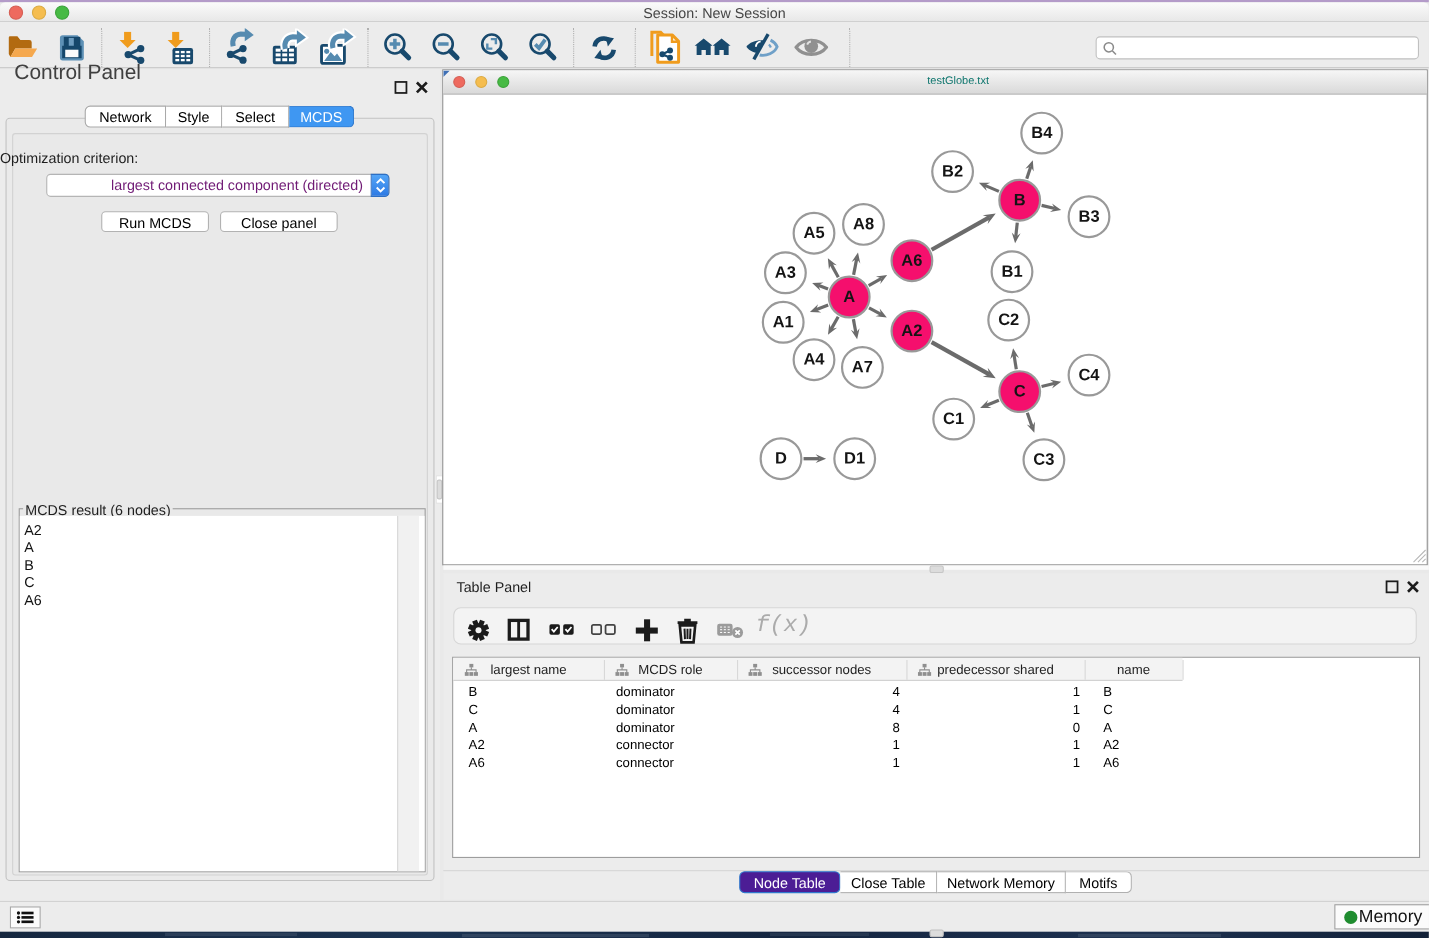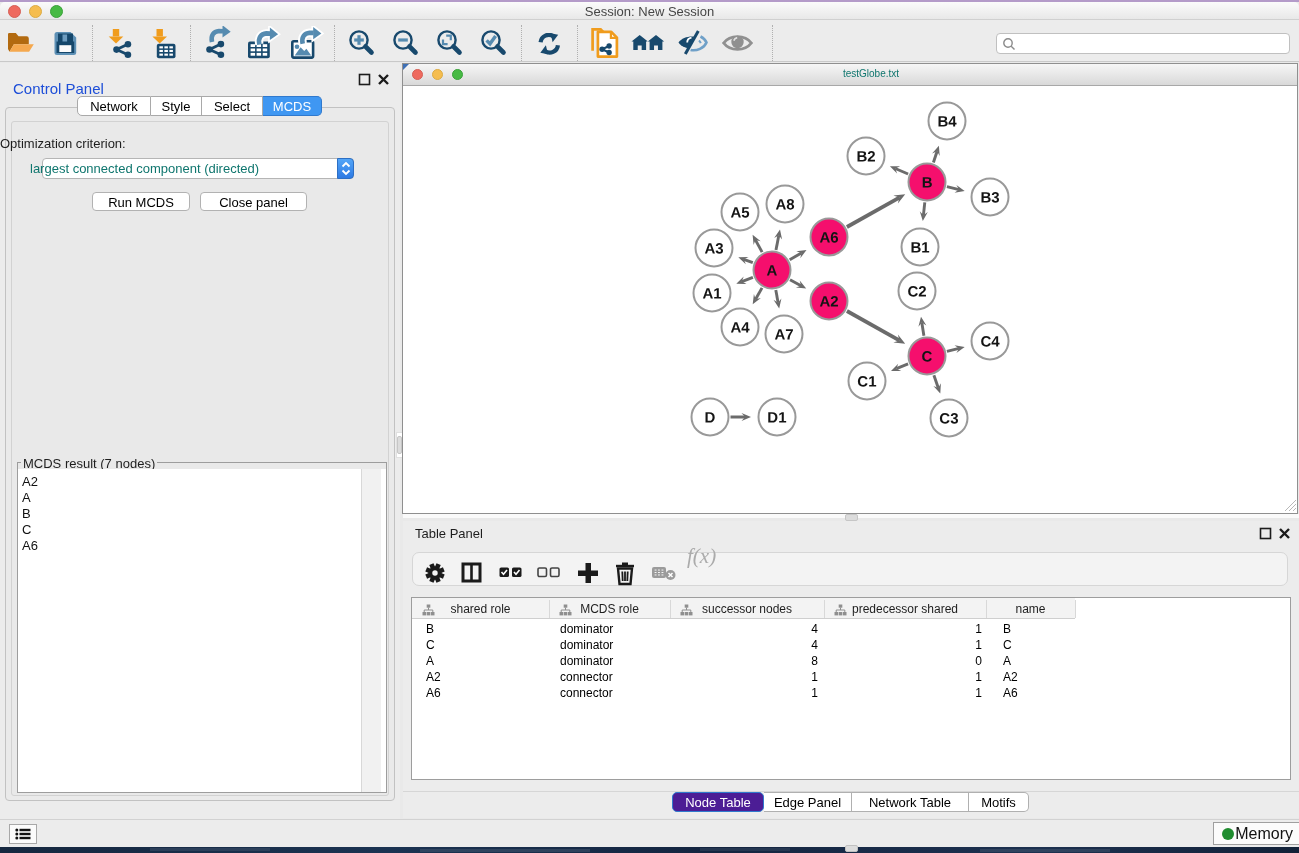--- a/index.html
+++ b/index.html
@@ -156,51 +156,51 @@
     <path d="M11.8,8.6 A 4.4 4.4 0 0 1 15.2,5.7" fill="none" stroke="#e2e2e2" stroke-width="1.7"></path>
   </svg>
 
 <div class="abs" style="left:996px;top:33px;width:294px;height:21px;background:#fff;border:1px solid #c0c0c0;border-radius:4px"></div>
 <svg class="abs" style="left:1002px;top:37px" width="14" height="14" viewBox="0 0 14 14">
     <circle cx="6" cy="6" r="4.2" fill="none" stroke="#8a8a8a" stroke-width="1.4"></circle>
     <line x1="9.2" y1="9.2" x2="12.5" y2="12.5" stroke="#8a8a8a" stroke-width="1.4"></line>
   </svg>
 
 <div class="abs" style="left:0;top:63px;width:400px;height:756px;background:#ececec"></div>
-<div class="abs" style="left:13px;top:80px;font-size:15px;color:#1d4ed8">Control Panel</div>
+<div class="abs" style="left:13px;top:56px;font-size:19px;color:#404040">Control Panel</div>
 <svg class="abs" style="left:358px;top:73px" width="32" height="13" viewBox="0 0 32 13">
 <rect x="1.5" y="1.5" width="10" height="10" fill="none" stroke="#1c1c1c" stroke-width="1.6"></rect>
 <path d="M21,2 L30,11 M30,2 L21,11" stroke="#1c1c1c" stroke-width="2.4"></path>
   </svg>
 
 <div class="abs" style="left:5px;top:107px;width:390px;height:694px;background:#eaeaea;border:1px solid #c2c2c2;border-radius:4px"></div>
 <div class="abs" style="left:11px;top:121px;width:378px;height:675px;background:#e9e9e9;border:1px solid #d2d2d2;border-radius:3px"></div>
 
 <div class="abs" style="left:77px;top:96px;height:20px;display:flex;font-size:13px;line-height:19px;text-align:center">
 <div style="width:74px;background:#fff;border:1px solid #a9a9a9;border-radius:5px 0 0 5px">Network</div>
 <div style="width:51px;background:#fff;border:1px solid #a9a9a9;border-left:none">Style</div>
 <div style="width:61px;background:#fff;border:1px solid #a9a9a9;border-left:none">Select</div>
 <div style="width:59px;background:#3f97f2;border:1px solid #3079cd;border-left:none;border-radius:0 5px 5px 0;color:#fff">MCDS</div>
 </div>
 
 <div class="abs" style="left:0;top:136px;width:400px;text-align:left;font-size:13px;color:#1e1e1e">Optimization criterion:</div>
 
 <div class="abs" style="left:42px;top:158px;width:312px;height:21px;background:#fff;border:1px solid #b5b5b5;border-radius:4px"></div>
-<div class="abs" style="left:30px;top:161px;width:300px;text-align:left;font-size:13px;color:#0f766e">largest connected component (directed)</div>
+<div class="abs" style="left:30px;top:161px;width:300px;text-align:right;font-size:13px;color:#701a75">largest connected component (directed)</div>
 <div class="abs" style="left:337px;top:158px;width:17px;height:21px;background:linear-gradient(#53a5f7,#2d7ae4);border:1px solid #2d6fc4;border-radius:0 4px 4px 0"></div>
 <svg class="abs" style="left:340px;top:161px" width="12" height="15" viewBox="0 0 12 15">
 <path d="M2.5,5.5 L6,2 L9.5,5.5" fill="none" stroke="#fff" stroke-width="1.8"></path>
 <path d="M2.5,9.5 L6,13 L9.5,9.5" fill="none" stroke="#fff" stroke-width="1.8"></path>
   </svg>
 
 <div class="abs" style="left:92px;top:192px;width:98px;height:19px;background:#fff;border:1px solid #b2b2b2;border-radius:4px;font-size:13px;text-align:center;line-height:19px">Run MCDS</div>
 <div class="abs" style="left:200px;top:192px;width:107px;height:19px;background:#fff;border:1px solid #b2b2b2;border-radius:4px;font-size:13px;text-align:center;line-height:19px">Close panel</div>
 
 <div class="abs" style="left:17px;top:462px;width:370px;height:331px;border:1px solid #9d9d9d"></div>
-<div class="abs" style="left:21px;top:456px;background:#e9e9e9;padding:0 2px;font-size:13px;color:#1e1e1e">MCDS result (7 nodes)</div>
+<div class="abs" style="left:21px;top:456px;background:#e9e9e9;padding:0 2px;font-size:13px;color:#1e1e1e">MCDS result (6 nodes)</div>
 <div class="abs" style="left:18px;top:469px;width:368px;height:323px;background:#fff"></div>
 <div class="abs" style="left:361px;top:469px;width:20px;height:323px;background:#f1f1f1;border-left:1px solid #d8d8d8"></div>
 <div class="abs" style="left:22px;top:474px;font-size:13px;line-height:16px;color:#111">A2<br>A<br>B<br>C<br>A6</div>
 
 <div class="abs" style="left:400px;top:63px;width:3px;height:756px;background:#e9e9e9"></div>
 <div class="abs" style="left:396px;top:432px;width:7px;height:26px;background:#fff;border:1px solid #e0e0e0"></div>
 <div class="abs" style="left:397px;top:436px;width:5px;height:18px;background:#dcdcdc;border:1px solid #c6c6c6;border-radius:2px"></div>
 
 <div class="abs" style="left:402px;top:63px;width:896px;height:451px;background:#fff;border:1px solid #8f8f8f"></div>
 <div class="abs" style="left:403px;top:64px;width:894px;height:22px;background:linear-gradient(#f6f6f6,#d9d9d9);border-bottom:1px solid #a8a8a8"></div>
@@ -364,33 +364,33 @@
     <rect x="3.6" y="9.5" width="1.9" height="0.9" fill="#fff"></rect>
     <rect x="7.0" y="4.6" width="1.9" height="0.9" fill="#fff"></rect>
     <rect x="7.0" y="7.0" width="1.9" height="0.9" fill="#fff"></rect>
     <rect x="7.0" y="9.5" width="1.9" height="0.9" fill="#fff"></rect>
     <rect x="10.5" y="4.6" width="1.9" height="0.9" fill="#fff"></rect>
     <rect x="10.5" y="7.0" width="1.9" height="0.9" fill="#fff"></rect>
     <rect x="10.5" y="9.5" width="1.9" height="0.9" fill="#fff"></rect>
     <circle cx="19.5" cy="10" r="5" fill="#9b9b9b"></circle>
     <path d="M17.5,8 L21.5,12 M21.5,8 L17.5,12" stroke="#fff" stroke-width="1.5"></path>
   </svg>
-<div style="position:absolute;left:687px;top:544px;color:#ababab;font-family:Liberation Serif, serif;font-style:italic;font-size:21px">f(x)</div>
+<div style="position:absolute;left:687px;top:558px;color:#ababab;font-family:Liberation Mono, monospace;font-style:italic;font-size:21px">f(x)</div>
 
 <div class="abs" style="left:411px;top:597px;width:880px;height:183px;background:#fff;border:1px solid #9d9d9d"></div>
 <div class="abs" style="left:412px;top:598px;width:663px;height:21px;background:#f3f3f3;border-bottom:1px solid #cfcfcf"></div>
 <div class="abs" style="left:549px;top:600px;width:1px;height:18px;background:#d8d8d8"></div>
 <div class="abs" style="left:422px;top:602px"><svg width="13" height="12" viewBox="0 0 13 12">
       <rect x="4.7" y="0.5" width="3.6" height="3.2" fill="#8f8f8f"></rect>
       <path d="M6.5,3.6 L6.5,6 M2.2,8.5 L2.2,6 L10.8,6 L10.8,8.5" stroke="#8f8f8f" stroke-width="1" fill="none"></path>
       <rect x="0.5" y="8" width="3.6" height="3.4" fill="#8f8f8f"></rect>
       <rect x="4.7" y="8" width="3.6" height="3.4" fill="#8f8f8f"></rect>
       <rect x="8.9" y="8" width="3.6" height="3.4" fill="#8f8f8f"></rect>
     </svg></div>
-<div class="abs" style="left:412px;top:602px;width:137px;text-align:center;font-size:12px;color:#1e1e1e">shared role</div>
+<div class="abs" style="left:412px;top:602px;width:137px;text-align:center;font-size:12px;color:#1e1e1e">largest name</div>
 <div class="abs" style="left:670px;top:600px;width:1px;height:18px;background:#d8d8d8"></div>
 <div class="abs" style="left:559px;top:602px"><svg width="13" height="12" viewBox="0 0 13 12">
       <rect x="4.7" y="0.5" width="3.6" height="3.2" fill="#8f8f8f"></rect>
       <path d="M6.5,3.6 L6.5,6 M2.2,8.5 L2.2,6 L10.8,6 L10.8,8.5" stroke="#8f8f8f" stroke-width="1" fill="none"></path>
       <rect x="0.5" y="8" width="3.6" height="3.4" fill="#8f8f8f"></rect>
       <rect x="4.7" y="8" width="3.6" height="3.4" fill="#8f8f8f"></rect>
       <rect x="8.9" y="8" width="3.6" height="3.4" fill="#8f8f8f"></rect>
     </svg></div>
 <div class="abs" style="left:549px;top:602px;width:121px;text-align:center;font-size:12px;color:#1e1e1e">MCDS role</div>
 <div class="abs" style="left:824px;top:600px;width:1px;height:18px;background:#d8d8d8"></div>
@@ -435,22 +435,22 @@
 <div class="abs" style="left:1003px;top:670px;font-size:12px">A2</div>
 <div class="abs" style="left:426px;top:686px;font-size:12px">A6</div>
 <div class="abs" style="left:560px;top:686px;font-size:12px">connector</div>
 <div class="abs" style="left:700px;top:686px;width:118px;text-align:right;font-size:12px">1</div>
 <div class="abs" style="left:860px;top:686px;width:122px;text-align:right;font-size:12px">1</div>
 <div class="abs" style="left:1003px;top:686px;font-size:12px">A6</div>
 
 <div class="abs" style="left:403px;top:791px;width:896px;height:1px;background:#d6d6d6"></div>
 <div class="abs" style="left:672px;top:792px;height:20px;display:flex;font-size:13px;line-height:19px;text-align:center">
 <div style="width:92px;background:#4c1d95;border:1px solid #3079cd;border-radius:5px;color:#fff">Node Table</div>
-<div style="width:88px;background:#fff;border:1px solid #b0b0b0;border-left:none;border-radius:0">Edge Panel</div>
-<div style="width:117px;background:#fff;border:1px solid #b0b0b0;border-left:none">Network Table</div>
+<div style="width:88px;background:#fff;border:1px solid #b0b0b0;border-left:none;border-radius:0">Close Table</div>
+<div style="width:117px;background:#fff;border:1px solid #b0b0b0;border-left:none">Network Memory</div>
 <div style="width:60px;background:#fff;border:1px solid #b0b0b0;border-left:none;border-radius:0 5px 5px 0">Motifs</div>
 </div>
 
 <div class="abs" style="left:0;top:819px;width:1299px;height:28px;background:#ececec;border-top:1px solid #d2d2d2"></div>
 <div class="abs" style="left:9px;top:824px;width:28px;height:20px;background:#fbfbfb;border:1px solid #a8a8a8"></div>
 <svg class="abs" style="left:15px;top:828px" width="16" height="12" viewBox="0 0 16 12">
 <circle cx="1.8" cy="2" r="1.5" fill="#111"></circle>
     <circle cx="1.8" cy="6" r="1.5" fill="#111"></circle>
     <circle cx="1.8" cy="10" r="1.5" fill="#111"></circle>
 <rect x="4.5" y="0.8" width="11" height="2.4" fill="#111"></rect>

